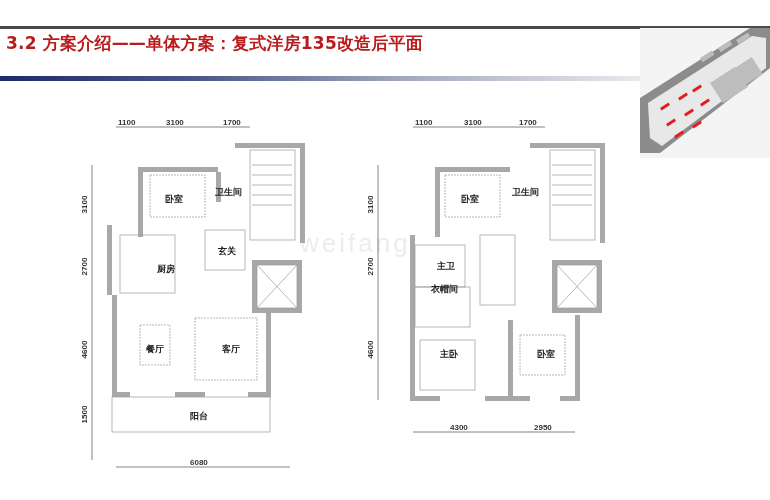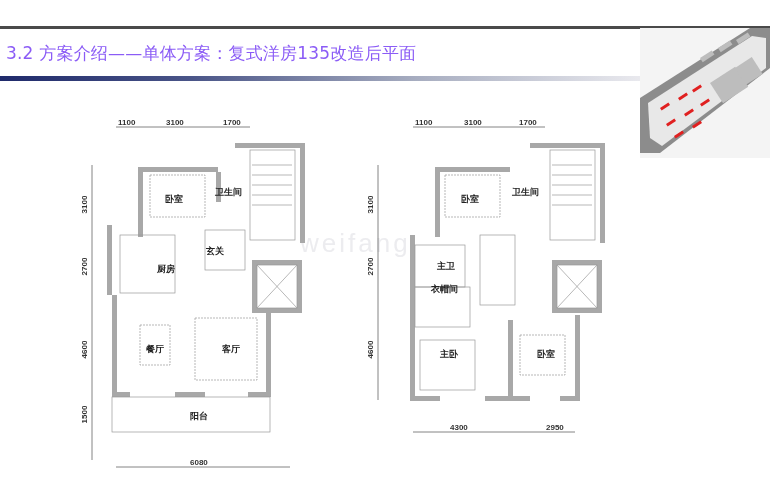--- a/index.html
+++ b/index.html
@@ -1,18 +1,18 @@
 <!DOCTYPE html>
 <html><head>
 <meta charset="utf-8">
 <style>
   html, body { margin:0; padding:0; background:#fff; }
   body { width:770px; height:500px; position:relative; overflow:hidden; font-family:"DejaVu Sans", sans-serif; }
   .topline { position:absolute; left:0; top:26px; width:770px; height:3px; background:#4a4a4a; }
-  .title { position:absolute; left:6px; top:42px; font-size:17px; font-weight:normal; color:#8b5cf6; letter-spacing:0.2px; white-space:nowrap; }
+  .title { position:absolute; left:6px; top:32px; font-size:17px; font-weight:bold; color:#b91c1c; letter-spacing:0.2px; white-space:nowrap; }
   .titlebar { position:absolute; left:0; top:76px; width:640px; height:5px; background:linear-gradient(to right,#1f2a6b 0%,#4a5588 30%,#a7adc0 65%,#e9e9ee 100%); }
   .thumb { position:absolute; left:640px; top:28px; width:130px; height:130px; background:#f3f3f3; overflow:hidden; }
   .plan { position:absolute;font-weight:bold; }
   .dim { position:absolute; font-size:8px; color:#333; font-family:"Liberation Sans", sans-serif; white-space:nowrap; }
   .vdim { transform:rotate(-90deg); transform-origin:center; }
   .room { position:absolute; font-size:9px; color:#222; white-space:nowrap; }
   .watermark { position:absolute; left:300px; top:228px; font-size:26px; color:rgba(200,200,210,0.35); letter-spacing:3px; font-family:"Liberation Sans", sans-serif;text-align:center; }
 </style>
 </head>
 <body>
@@ -93,21 +93,21 @@
   <span class="dim" style="left:118px;top:118px">1100</span>
   <span class="dim" style="left:166px;top:118px">3100</span>
   <span class="dim" style="left:223px;top:118px">1700</span>
   <span class="dim vdim" style="left:76px;top:200px">3100</span>
   <span class="dim vdim" style="left:76px;top:262px">2700</span>
   <span class="dim vdim" style="left:76px;top:345px">4600</span>
   <span class="dim vdim" style="left:76px;top:410px">1500</span>
   <span class="dim" style="left:190px;top:458px">6080</span>
   <span class="room" style="left:165px;top:193px">卧室</span>
   <span class="room" style="left:215px;top:186px">卫生间</span>
-  <span class="room" style="left:206px;top:245px">玄关</span>
+  <span class="room" style="left:218px;top:245px">玄关</span>
   <span class="room" style="left:157px;top:263px">厨房</span>
   <span class="room" style="left:146px;top:343px">餐厅</span>
   <span class="room" style="left:222px;top:343px">客厅</span>
   <span class="room" style="left:190px;top:410px">阳台</span>
 </div>
 
 <div class="plan" style="left:0;top:0;width:770px;height:500px;">
   <svg width="770" height="500" style="position:absolute;left:0;top:0">
     <g stroke="#666" stroke-width="0.8" fill="none">
       <line x1="413" y1="127" x2="545" y2="127"></line>
@@ -148,20 +148,20 @@
       <rect x="480" y="235" width="35" height="70"></rect>
     </g>
   </svg>
   <span class="dim" style="left:415px;top:118px">1100</span>
   <span class="dim" style="left:464px;top:118px">3100</span>
   <span class="dim" style="left:519px;top:118px">1700</span>
   <span class="dim vdim" style="left:362px;top:200px">3100</span>
   <span class="dim vdim" style="left:362px;top:262px">2700</span>
   <span class="dim vdim" style="left:362px;top:345px">4600</span>
   <span class="dim" style="left:450px;top:423px">4300</span>
-  <span class="dim" style="left:546px;top:423px">2950</span>
+  <span class="dim" style="left:534px;top:423px">2950</span>
   <span class="room" style="left:461px;top:193px">卧室</span>
   <span class="room" style="left:512px;top:186px">卫生间</span>
   <span class="room" style="left:437px;top:260px">主卫</span>
   <span class="room" style="left:431px;top:283px">衣帽间</span>
   <span class="room" style="left:440px;top:348px">主卧</span>
   <span class="room" style="left:537px;top:348px">卧室</span>
 </div>
 
 </body></html>

